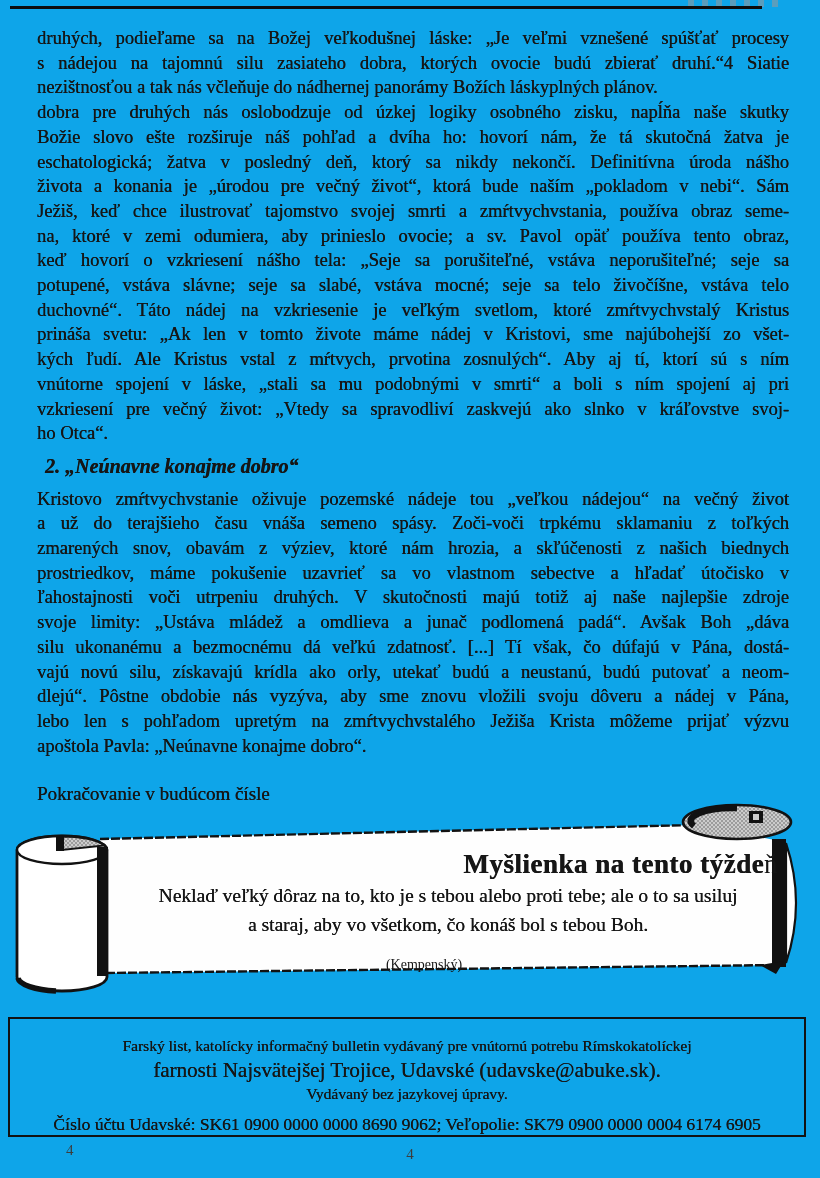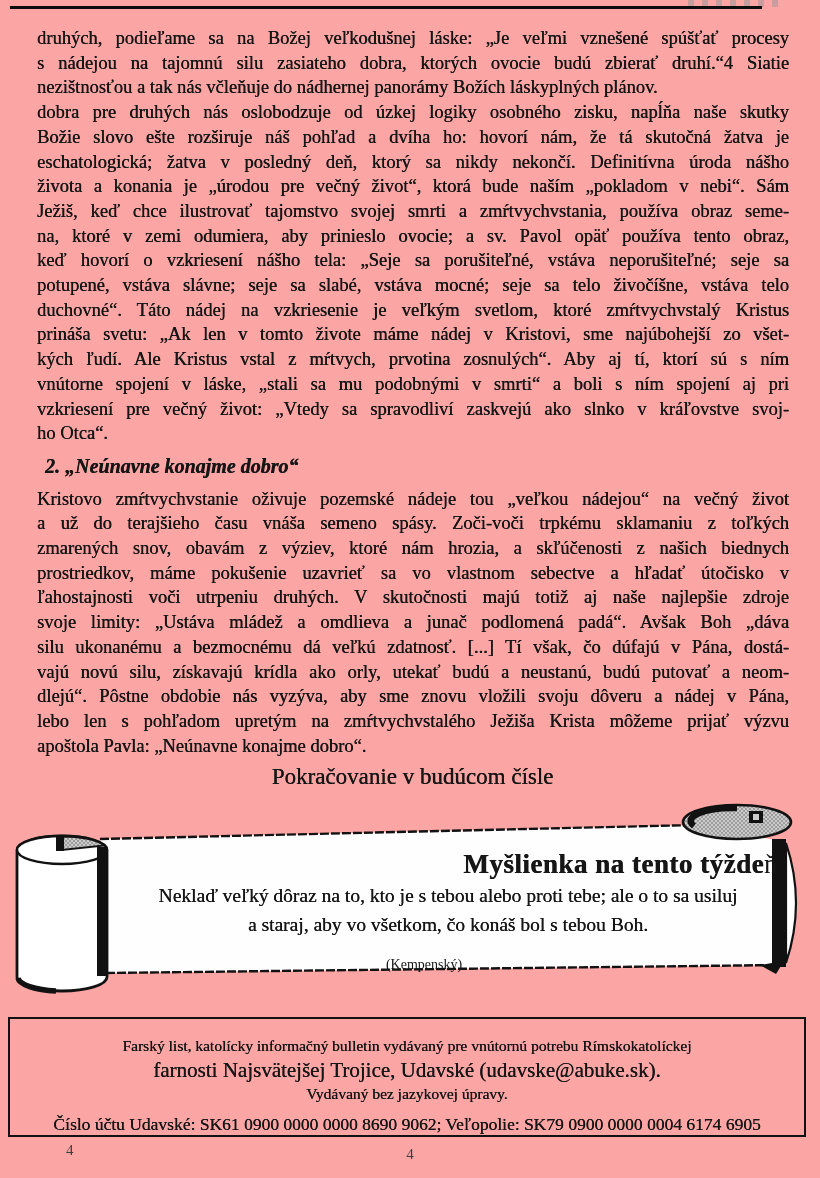--- a/index.html
+++ b/index.html
@@ -1,18 +1,18 @@
 <!DOCTYPE html>
 <html><head>
 <meta charset="utf-8">
 <style>
   html,body{margin:0;padding:0;}
   body{background:#e8e8e8;}
   .page{
-    position:relative;width:820px;height:1178px;background:#fca5a5;
+    position:relative;width:820px;height:1178px;background:#0ea5e9;
     font-family:"Liberation Serif","DejaVu Serif",serif;color:#161616;
     overflow:hidden;margin:0 auto;
   }
   
   .top-rule{position:absolute;top:6px;left:10px;width:752px;height:3px;background:#0c0c0c;}
   .top-smudge{
     position:absolute;top:0;right:40px;width:92px;height:7px;opacity:.55;filter:blur(.6px);
     background:repeating-linear-gradient(90deg,#9a9a9a 0 6px,transparent 6px 14px);
   }
   
@@ -20,21 +20,21 @@
     position:absolute;top:26px;left:37px;width:752px;
     font-size:18.5px;line-height:24.7px;
     text-shadow:.35px 0 0 currentColor; 
   }
   .body-text .tline{text-align:justify;text-align-last:justify;white-space:normal;}
   .body-text .tline.tlast{text-align-last:left;}
   .section-heading{
     margin:8px;font-size:20px;line-height:24.7px;font-weight:bold;font-style:italic;
   }
   .continuation{
-    margin-top:7px;text-align:center;font-size:23px;padding-right:1px;
+    margin-top:24px;text-align:left;font-size:19px;padding-right:1px;
     text-shadow:.3px 0 0 currentColor;
   }
   
   .scroll-banner{position:absolute;top:795px;left:0;width:820px;height:215px;}
   .scroll-banner svg{position:absolute;top:0;left:0;}
   .scroll-content{position:absolute;top:52px;left:118px;width:660px;}
   .scroll-title{
     text-align:right;font-weight:bold;font-size:27px;line-height:34px;
     letter-spacing:.5px;text-shadow:.4px 0 0 currentColor;
   }

